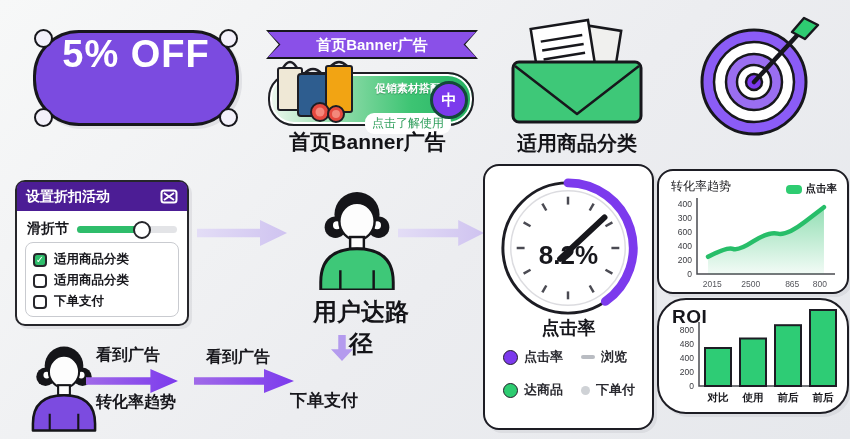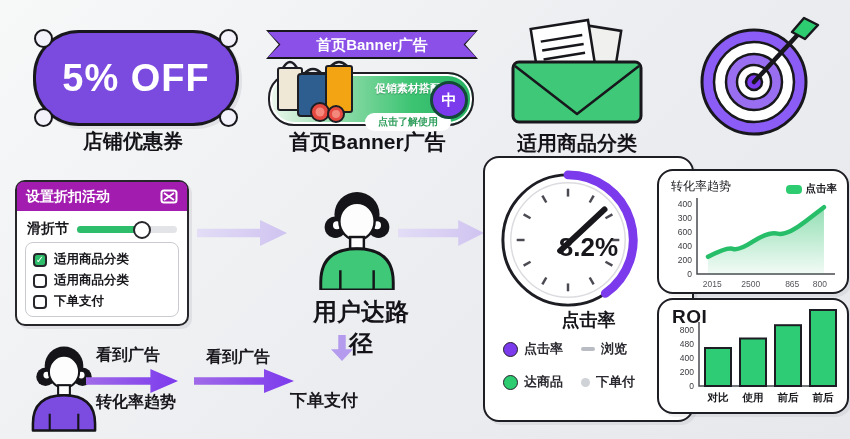--- a/index.html
+++ b/index.html
@@ -6,45 +6,45 @@
   .stage{position:relative;width:850px;height:439px;overflow:hidden;
     background:linear-gradient(135deg,#f7f8f8 0%,#ecedf0 55%,#e6e8ec 100%);
     font-family:"Liberation Sans","DejaVu Sans",sans-serif;color:#17171c;}
   .abs{position:absolute;}
   .ctr{text-align:center;}
   .lbl{font-weight:800;color:#141418;}
   svg{display:block;font-family:inherit;}
 
   
   .coupon{left:33px;top:30px;width:200px;height:90px;background:#7b4be0;border:3px solid #17171c;
-    border-radius:46px;display:flex;align-items:center;justify-content:center;box-shadow:3px 3px 0 rgba(20,20,40,.07);}
+    border-radius:46px;display:flex;justify-content:center;box-shadow:3px 3px 0 rgba(20,20,40,.07);}
   .coupon-text{color:#fff;font-size:38px;font-weight:800;letter-spacing:1px;}
   .notch{position:absolute;width:15px;height:15px;background:#f3f1fa;border:2.5px solid #17171c;border-radius:50%;}
   .n-tl{left:-2px;top:-4px}.n-tr{right:-2px;top:-4px}.n-bl{left:-2px;bottom:-4px}.n-br{right:-2px;bottom:-4px}
 
   
   .ribbon-outer{left:266px;top:30px;width:212px;height:29px;
     clip-path:polygon(0 0,100% 0,94% 50%,100% 100%,0 100%,6% 50%);background:#17171c;padding:0;}
   .ribbon-inner{position:absolute;left:2px;top:2px;right:2px;bottom:2px;
     clip-path:polygon(0 0,100% 0,94% 50%,100% 100%,0 100%,6% 50%);background:#8a50e8;
     color:#fff;font-weight:800;font-size:15px;line-height:25px;text-align:center;}
   .bannerpill{left:268px;top:72px;width:202px;height:50px;border-radius:26px;border:2.5px solid #1e1e24;
     background:linear-gradient(90deg,#eef8ef 0%,#9fe0b4 28%,#3dc473 70%,#27b364 100%);
     box-shadow:inset 0 0 0 2px #fff;}
   .promo{position:absolute;left:86px;top:7px;width:104px;text-align:center;}
   .promo-t{color:#fff;font-weight:800;font-size:11px;text-shadow:0 1px 1px rgba(0,0,0,.25);}
-  .promo-s{margin:17px auto 0;background:#fff;border-radius:9px;font-size:10px;color:#2e9e5b;
-    padding:2px 4px;width:78px;font-weight:700;}
+  .promo-s{margin:17px auto 0;background:#fff;border-radius:9px;font-size:12px;color:#2e9e5b;
+    padding:2px 4px;width:78px;font-weight:400;}
   .badge{position:absolute;right:4px;top:7px;width:32px;height:32px;border-radius:50%;background:#7c3aed;
     border:3px solid #14493a;color:#fff;font-weight:800;font-size:15px;display:flex;align-items:center;justify-content:center;}
 
   
   .panel{left:15px;top:180px;width:170px;height:142px;background:#fff;border:2.5px solid #26262b;
     border-radius:10px;box-shadow:3px 3px 0 rgba(20,20,40,.07);}
-  .panel-hd{position:absolute;left:0;top:0;right:0;height:29px;background:#a21caf;border-radius:6px 6px 0 0;
+  .panel-hd{position:absolute;left:0;top:0;right:0;height:29px;background:#4c1d95;border-radius:6px 6px 0 0;
     display:flex;align-items:center;justify-content:space-between;padding:0 9px;box-sizing:border-box;}
   .panel-hd span{color:#fff;font-weight:800;font-size:14px;}
   .slider-row{position:absolute;left:10px;top:38px;right:10px;display:flex;align-items:center;gap:8px;}
   .slider-label{font-weight:800;font-size:14px;white-space:nowrap;}
   .track{position:relative;flex:1;height:7px;background:#e3e4e7;border-radius:4px;}
   .fill{position:absolute;left:0;top:0;bottom:0;width:60%;background:#2ebd6b;border-radius:4px;}
   .knob{position:absolute;left:56%;top:-5px;width:14px;height:14px;background:#fff;border:2.5px solid #26262b;border-radius:50%;}
   .opts{position:absolute;left:8px;right:8px;top:60px;bottom:7px;border:1.5px solid #c9cbd0;border-radius:8px;padding:4px 7px;box-sizing:border-box;}
   .opt{display:flex;align-items:center;gap:7px;margin:4px 0;}
   .cb{width:14px;height:14px;border:2px solid #26262b;border-radius:4px;background:#fff;
@@ -53,55 +53,54 @@
   .opt span.t{font-size:12.5px;font-weight:600;}
 
   
   .arr{clip-path:polygon(0 34%,70% 34%,70% 0,100% 50%,70% 100%,70% 66%,0 66%);}
   .arr-light{background:linear-gradient(90deg,#e3ddf6,#cfc3f0);}
   .arr-strong{background:linear-gradient(90deg,#a06ae8,#7c3aed);}
   .arr-down{clip-path:polygon(33% 0,67% 0,67% 55%,100% 55%,50% 100%,0 55%,33% 55%);background:#b49bee;}
 
   
   .card{background:#fff;border:2.5px solid #1d1d24;border-radius:16px;box-shadow:3px 3px 0 rgba(20,20,40,.06);}
-  .gcard{left:483px;top:156px;width:167px;height:262px;padding-left:40px;}
+  .gcard{left:483px;top:164px;width:167px;height:262px;}
   .gvalue{position:absolute;left:0;right:0;top:74px;text-align:center;font-size:26px;font-weight:800;z-index:3;}
   .glabel{position:absolute;left:0;right:0;top:150px;text-align:center;font-size:18px;font-weight:800;}
   .litem{position:absolute;display:flex;align-items:center;gap:6px;font-size:13px;font-weight:600;color:#2a2a30;}
   .mk{border-radius:50%;}
   .mk.dot{width:13px;height:13px;border:1.5px solid #241f2b;}
   .mk.dot2{width:9px;height:9px;border:none;}
   .mk.dash{width:14px;height:4px;border-radius:2px;}
 
   
   .linecard{left:657px;top:169px;width:188px;height:121px;}
   .linetitle{position:absolute;left:12px;top:7px;font-size:12px;font-weight:400;z-index:2;}
   .lineleg{position:absolute;right:10px;top:11px;display:flex;align-items:center;gap:4px;z-index:2;}
   .sw{width:16px;height:9px;border-radius:4px;background:#2ecc71;}
   .lineleg span{font-size:10.5px;font-weight:700;}
-  .barcard{left:657px;top:298px;width:188px;height:112px;}
+  .barcard{left:657px;top:298px;width:188px;height:112px;border-radius:29px;}
   .bartitle{position:absolute;left:13px;top:6px;font-size:19px;font-weight:800;letter-spacing:.5px;z-index:2;}
 
   
   .btxt{font-weight:800;font-size:16px;white-space:nowrap;}
   .steps{font-weight:800;font-size:17px;white-space:nowrap;}
 </style>
 </head>
 <body>
 
 <div class="stage">
 
   <div class="abs coupon">
     <span class="notch n-tl"></span>
     <span class="notch n-tr"></span>
     <span class="notch n-bl"></span>
     <span class="notch n-br"></span>
     <span class="coupon-text">5% OFF</span>
   </div>
-  <div class="abs ctr lbl" style="left:33px;top:128px;width:200px;font-size:20px;">店铺优惠券</div>
 
   <div class="abs ribbon-outer">
     <div class="ribbon-inner">首页Banner广告</div>
   </div>
   <div class="abs bannerpill">
     <svg style="position:absolute;left:2px;top:-22px;overflow:visible" width="88" height="70" viewBox="0 0 88 70">
       <rect x="6" y="16" width="24" height="42" rx="2" fill="#efe8d6" stroke="#1d1d24" stroke-width="2"></rect>
       <path d="M11 16 q7-12 14 0" fill="none" stroke="#1d1d24" stroke-width="2.5"></path>
       <rect x="26" y="22" width="30" height="42" rx="3" fill="#2e5d8f" stroke="#1d1d24" stroke-width="2"></rect>
       <path d="M32 22 q9-10 18 0" fill="none" stroke="#1d1d24" stroke-width="2.5"></path>

